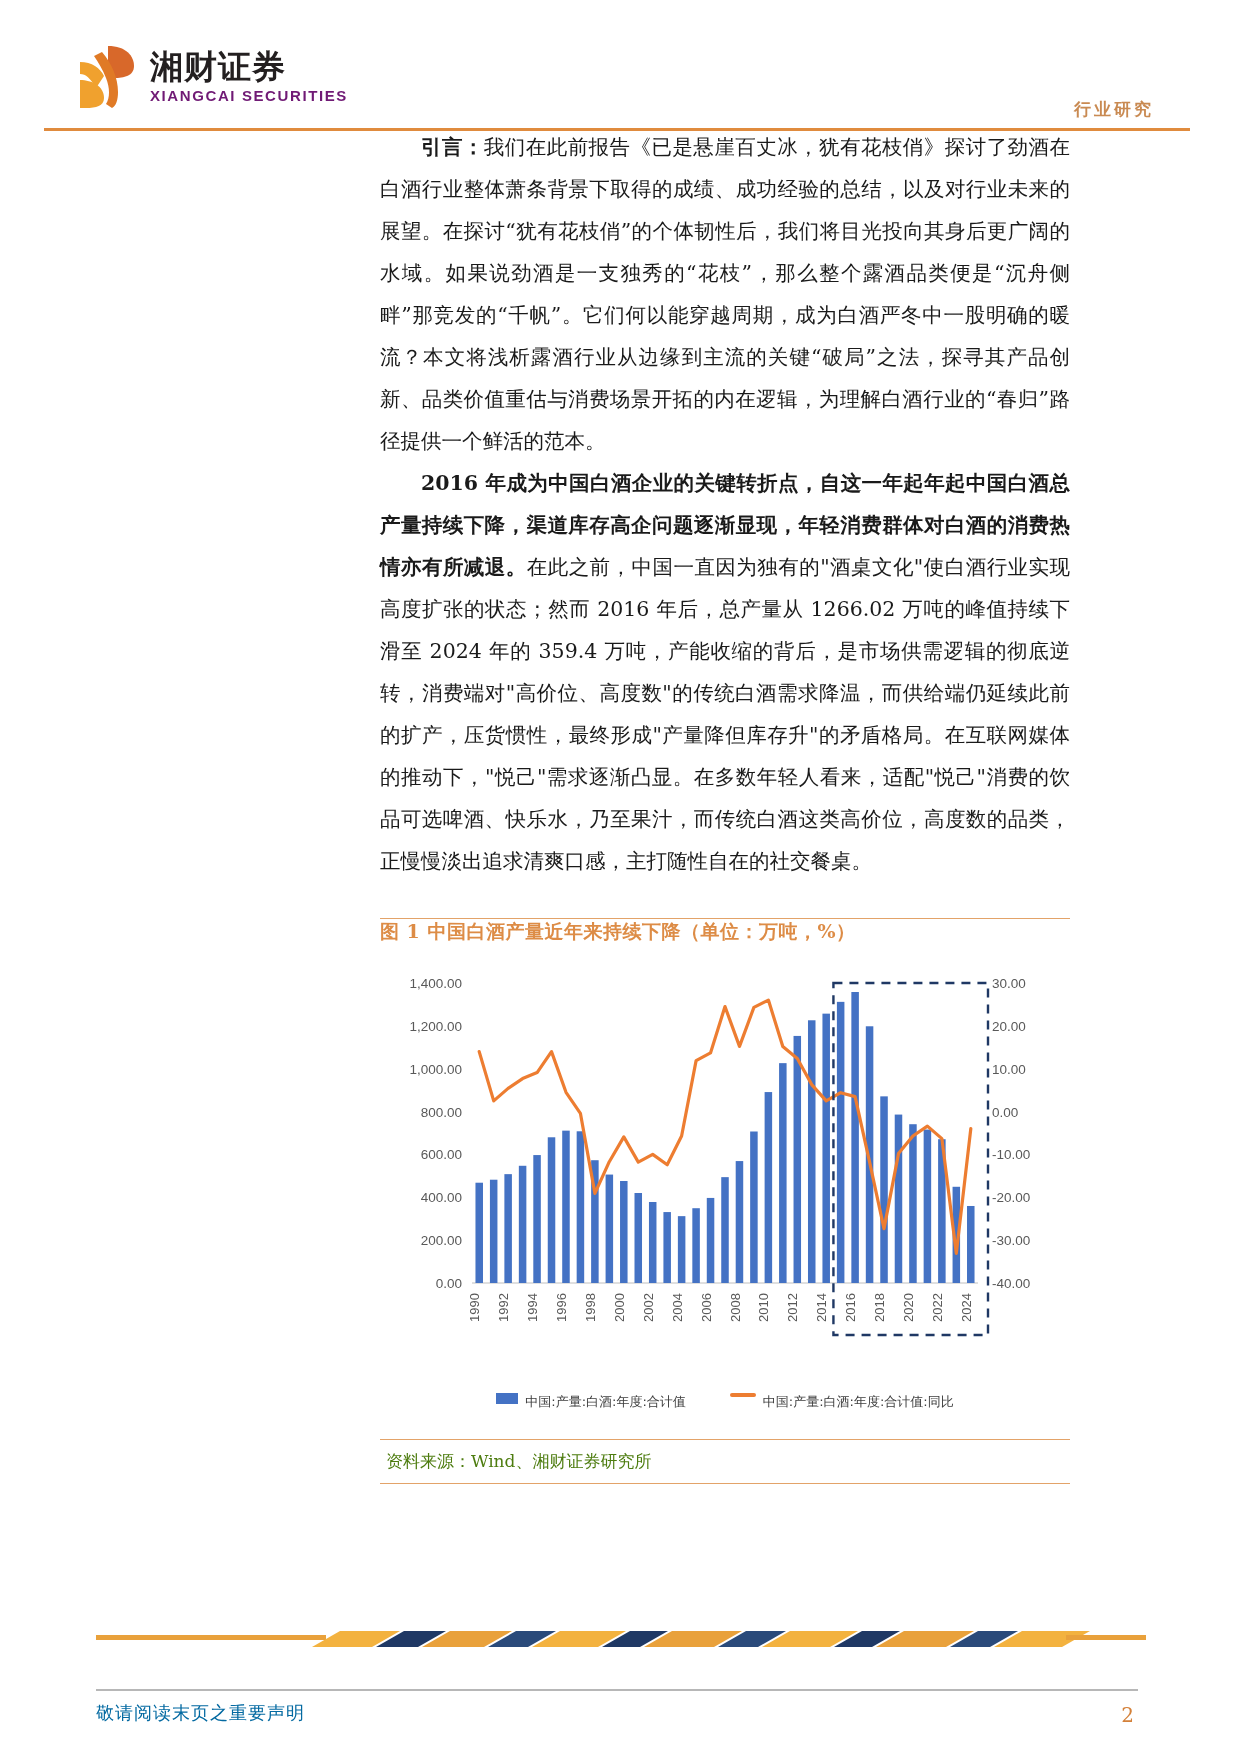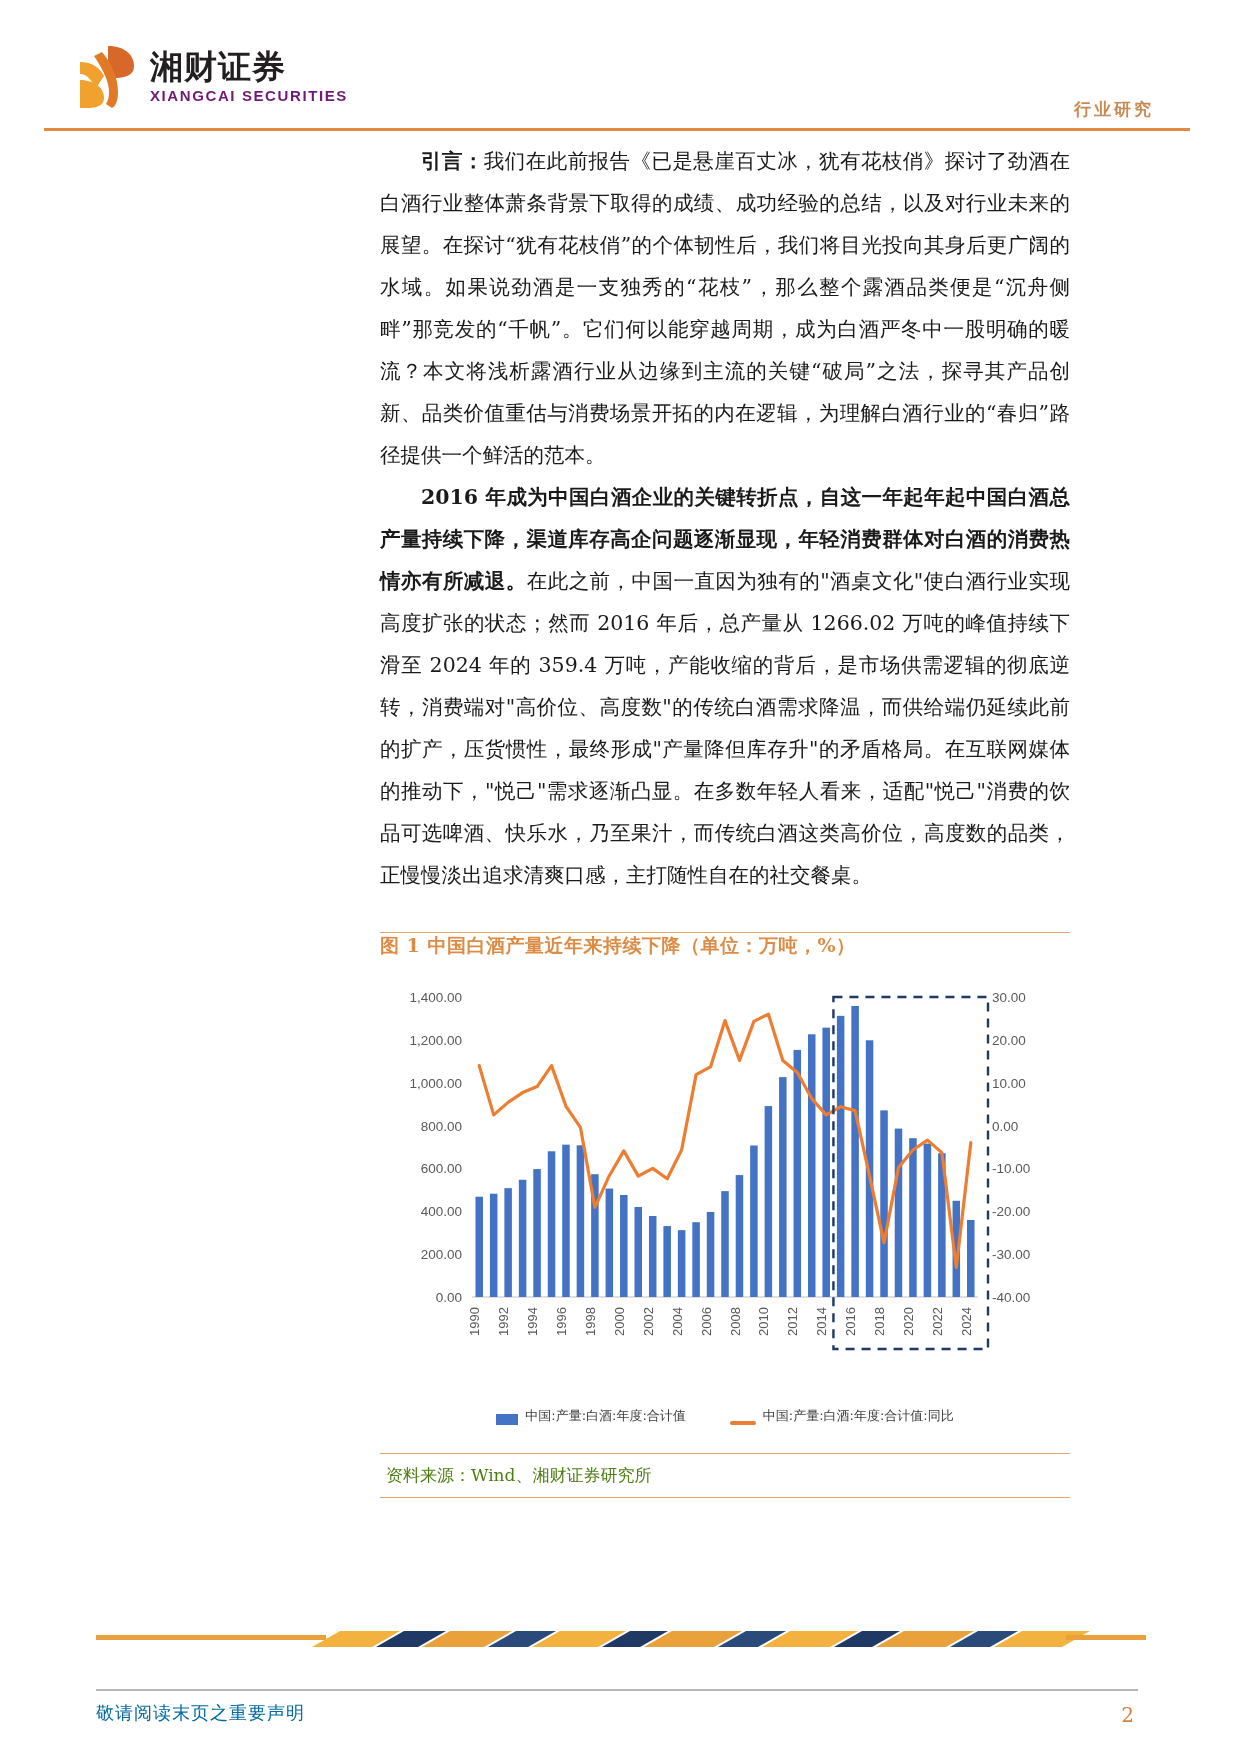--- a/index.html
+++ b/index.html
@@ -32,21 +32,21 @@
     font-family:"DejaVu Serif", serif;
     font-size:17px; color:#c98a52; letter-spacing:3px; font-weight:700;
   }
 
   .header-rule {
     position:absolute; left:44px; right:44px; top:128px;
     height:3px; background:#e08b3e;
   }
 
   
-  .content { position:absolute; left:380px; top:140px; width:690px; }
+  .content { position:absolute; left:380px; top:126px; width:690px; }
 
   .para {
     font-family:"DejaVu Serif", serif;
     font-size:20.5px;
     line-height:42px;
     color:#1a1a1a;
     text-align:justify;
     text-justify:inter-ideograph;
     margin:0 0 0 0;
   }
@@ -77,21 +77,21 @@
     margin-top:26px;
   }
   .chart-svg { display:block; }
 
   .legend {
     display:flex; justify-content:center; gap:44px;
     margin-top:2px;
     font-family:"DejaVu Sans", sans-serif;
     font-size:13px; color:#3d3d3d;
   }
-  .legend-item { display:flex; align-items:flex-end; gap:7px; }
+  .legend-item { display:flex; align-items:flex-start; gap:7px; }
   .legend-swatch-bar { width:22px; height:11px; background:#4472c4; }
   .legend-swatch-line { width:26px; height:4px; background:#ed7d31; border-radius:2px; }
 
   .fig-source {
     margin-top:28px;
     border-top:1.5px solid #e3a369;
     border-bottom:1.5px solid #e3a369;
     padding:10px 0 10px 4px;
     font-family:"DejaVu Serif", serif;
     font-size:17px; color:#4d7c0f;

